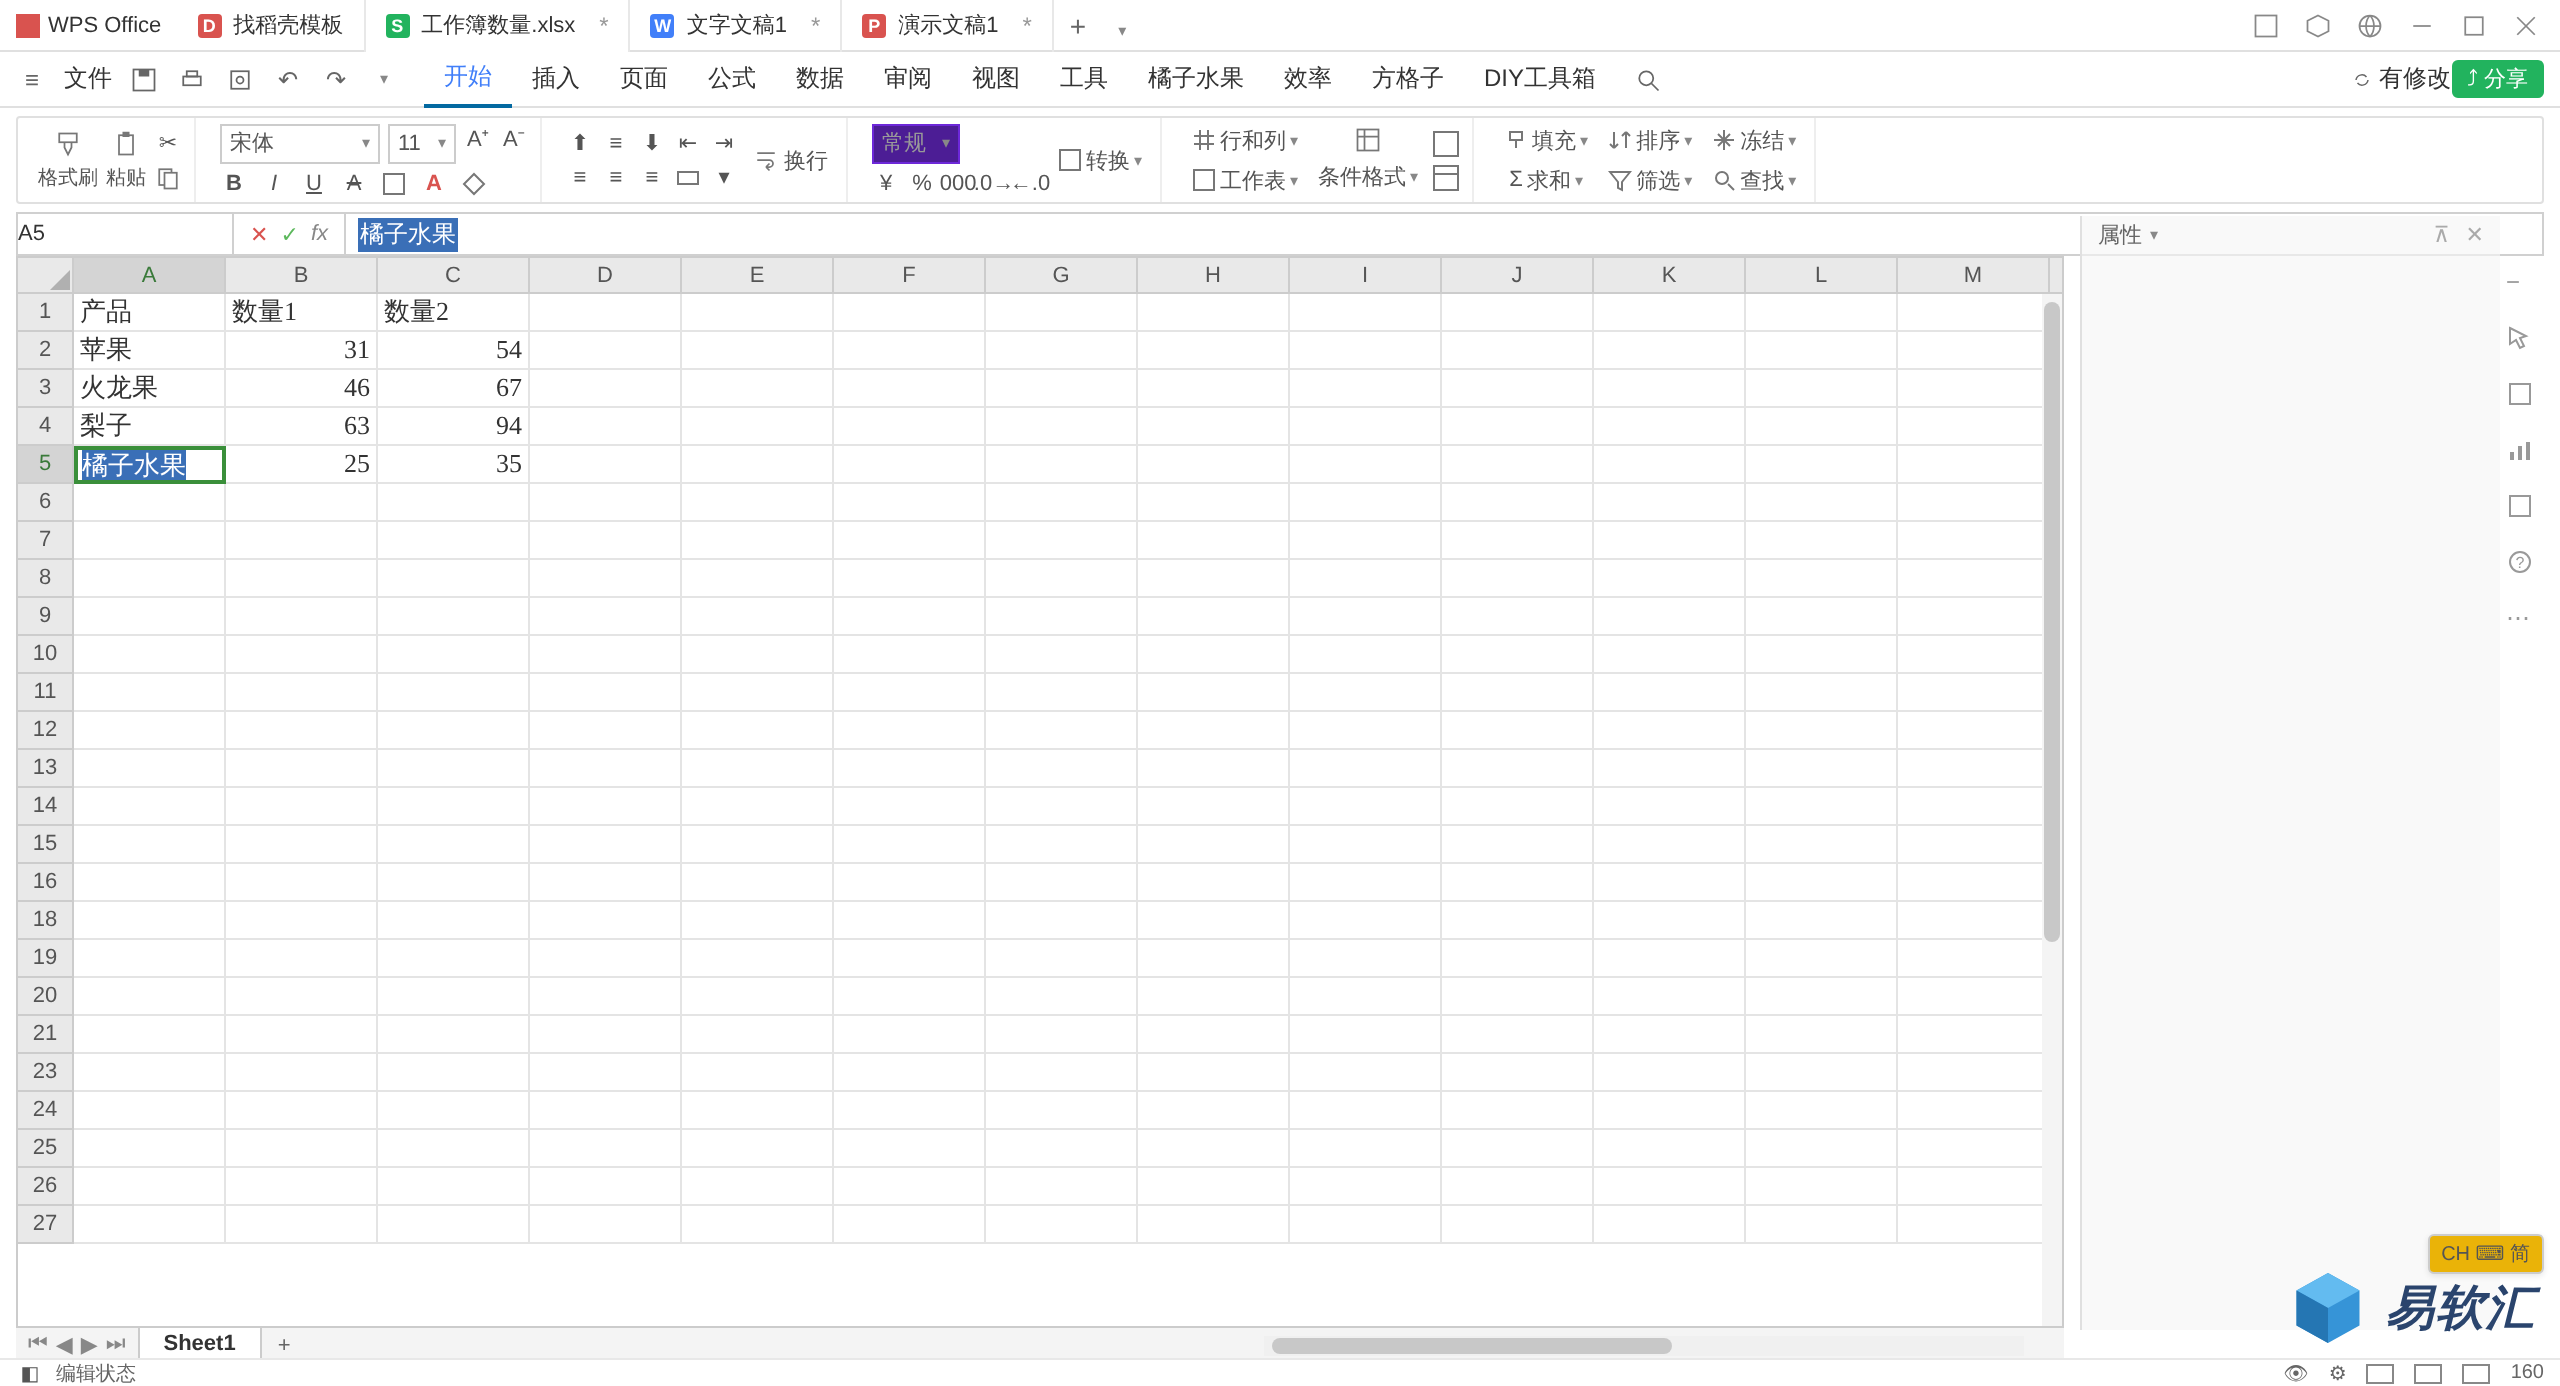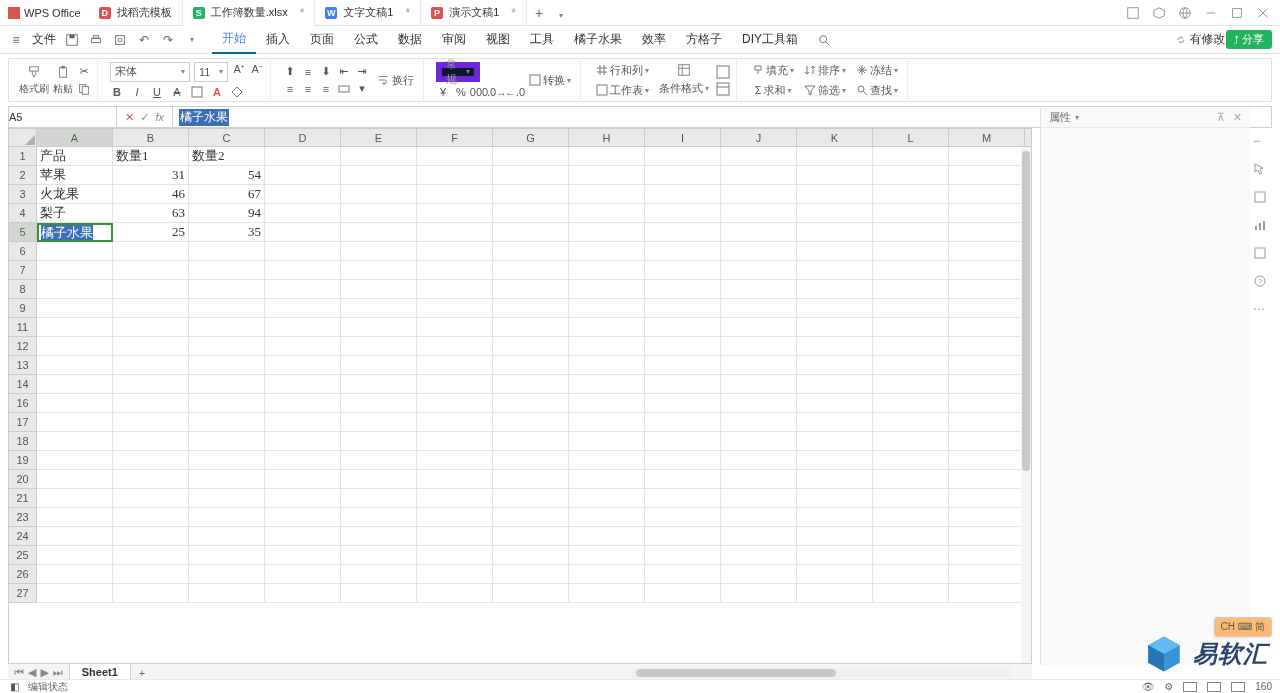--- a/index.html
+++ b/index.html
@@ -28,21 +28,21 @@
 .share-btn { background: #22b35e; color: #fff; padding: 2px 8px; border-radius: 3px; font-size: 11px; display: flex; align-items: center; gap: 3px; }
 
 
 .ribbon { height: 44px; border: 1px solid #e0e0e0; margin: 4px 8px 0; border-radius: 2px; display: flex; align-items: center; padding: 0 4px; gap: 6px; font-size: 11px; color: #555; }
 .ribbon-group { display: flex; align-items: center; gap: 4px; padding: 0 6px; border-right: 1px solid #eee; height: 100%; }
 .ribbon-stack { display: flex; flex-direction: column; gap: 3px; align-items: center; }
 .ribbon-btn { display: flex; align-items: center; gap: 2px; padding: 1px 3px; }
 .ribbon-ico { width: 14px; height: 14px; display: inline-flex; align-items: center; justify-content: center; color: #555; }
 .font-select { border: 1px solid #ccc; height: 20px; width: 80px; padding: 0 4px; font-size: 11px; display: flex; align-items: center; justify-content: space-between; background: #fff; }
 .size-select { border: 1px solid #ccc; height: 20px; width: 34px; padding: 0 4px; font-size: 11px; display: flex; align-items: center; justify-content: space-between; background: #fff; }
-.fmt-select { border: 6px solid #6d28d9; height: 20px; width: 44px; padding: 0 4px; font-size: 11px; display: flex; align-items: center; justify-content: space-between; background: #0f172a; color: #999; }
+.fmt-select { border: 1px solid #6d28d9; height: 20px; width: 44px; padding: 0 4px; font-size: 11px; display: flex; align-items: center; justify-content: space-between; background: #4c1d95; color: #999; }
 .carrot { font-size: 8px; color: #888; }
 
 
 .formula-bar { height: 22px; margin: 4px 8px 0; display: flex; align-items: center; border: 1px solid #d0d0d0; }
 .name-box { width: 108px; border-right: 1px solid #d0d0d0; height: 100%; display: flex; align-items: center; justify-content: flex-start; font-size: 11px; background: #fff; }
 .fb-btns { display: flex; align-items: center; gap: 6px; padding: 0 8px; border-right: 1px solid #d0d0d0; height: 100%; }
 .fb-btn { font-size: 11px; color: #888; }
 .fb-btn.cancel { color: #d9534f; }
 .fb-btn.confirm { color: #5cb85c; }
 .fb-input { flex: 1; padding: 0 6px; height: 100%; display: flex; align-items: center; }
@@ -82,21 +82,21 @@
 .st-add { padding: 0 8px; color: #666; }
 .st-scroll { margin-left: auto; height: 10px; flex: 1; max-width: 380px; background: #f0f0f0; position: relative; margin-right: 20px; }
 .st-scroll .thumb { position: absolute; left: 4px; width: 200px; height: 8px; top: 1px; background: #c8c8c8; border-radius: 4px; }
 
 
 .status-bar { position: absolute; bottom: 0; left: 0; right: 0; height: 14px; background: #fff; border-top: 1px solid #e8e8e8; display: flex; align-items: center; padding: 0 8px; font-size: 10px; color: #666; }
 .status-bar .sb-right { margin-left: auto; display: flex; align-items: center; gap: 10px; }
 .view-btn { width: 14px; height: 10px; border: 1px solid #888; }
 
 
-.ime { position: absolute; right: 8px; bottom: 56px; background: #fdba74; border: 1px solid #ccc; border-radius: 3px; padding: 2px 6px; font-size: 10px; color: #555; box-shadow: 0 1px 3px rgba(0,0,0,0.1); }
+.ime { position: absolute; right: 8px; bottom: 56px; background: #eab308; border: 1px solid #ccc; border-radius: 3px; padding: 2px 6px; font-size: 10px; color: #555; box-shadow: 0 1px 3px rgba(0,0,0,0.1); }
 
 
 .watermark { position: absolute; right: 12px; bottom: 18px; display: flex; align-items: center; gap: 8px; opacity: 0.95; }
 .watermark .wm-logo { width: 42px; height: 42px; }
 .watermark .wm-text { font-size: 24px; font-weight: 900; color: #1f3b66; font-style: italic; letter-spacing: 1px; }
 
 svg { display: block; }
 </style>
 </head>
 <body>
@@ -616,20 +616,36 @@
         <div class="cell"></div>
         <div class="cell"></div>
         <div class="cell"></div>
         <div class="cell"></div>
         <div class="cell"></div>
         <div class="cell"></div>
         <div class="cell"></div>
         <div class="cell"></div>
       </div>
       <div class="row">
+        <div class="rh">10</div>
+        <div class="cell"></div>
+        <div class="cell"></div>
+        <div class="cell"></div>
+        <div class="cell"></div>
+        <div class="cell"></div>
+        <div class="cell"></div>
+        <div class="cell"></div>
+        <div class="cell"></div>
+        <div class="cell"></div>
+        <div class="cell"></div>
+        <div class="cell"></div>
+        <div class="cell"></div>
+        <div class="cell"></div>
+      </div>
+      <div class="row">
         <div class="rh">11</div>
         <div class="cell"></div>
         <div class="cell"></div>
         <div class="cell"></div>
         <div class="cell"></div>
         <div class="cell"></div>
         <div class="cell"></div>
         <div class="cell"></div>
         <div class="cell"></div>
         <div class="cell"></div>
@@ -680,37 +696,37 @@
         <div class="cell"></div>
         <div class="cell"></div>
         <div class="cell"></div>
         <div class="cell"></div>
         <div class="cell"></div>
         <div class="cell"></div>
         <div class="cell"></div>
         <div class="cell"></div>
       </div>
       <div class="row">
+        <div class="rh">15</div>
+        <div class="cell"></div>
+        <div class="cell"></div>
+        <div class="cell"></div>
+        <div class="cell"></div>
+        <div class="cell"></div>
+        <div class="cell"></div>
+        <div class="cell"></div>
+        <div class="cell"></div>
+        <div class="cell"></div>
+        <div class="cell"></div>
+        <div class="cell"></div>
+        <div class="cell"></div>
+        <div class="cell"></div>
+      </div>
+      <div class="row">
         <div class="rh">16</div>
-        <div class="cell"></div>
-        <div class="cell"></div>
-        <div class="cell"></div>
-        <div class="cell"></div>
-        <div class="cell"></div>
-        <div class="cell"></div>
-        <div class="cell"></div>
-        <div class="cell"></div>
-        <div class="cell"></div>
-        <div class="cell"></div>
-        <div class="cell"></div>
-        <div class="cell"></div>
-        <div class="cell"></div>
-      </div>
-      <div class="row">
-        <div class="rh">17</div>
         <div class="cell"></div>
         <div class="cell"></div>
         <div class="cell"></div>
         <div class="cell"></div>
         <div class="cell"></div>
         <div class="cell"></div>
         <div class="cell"></div>
         <div class="cell"></div>
         <div class="cell"></div>
         <div class="cell"></div>

